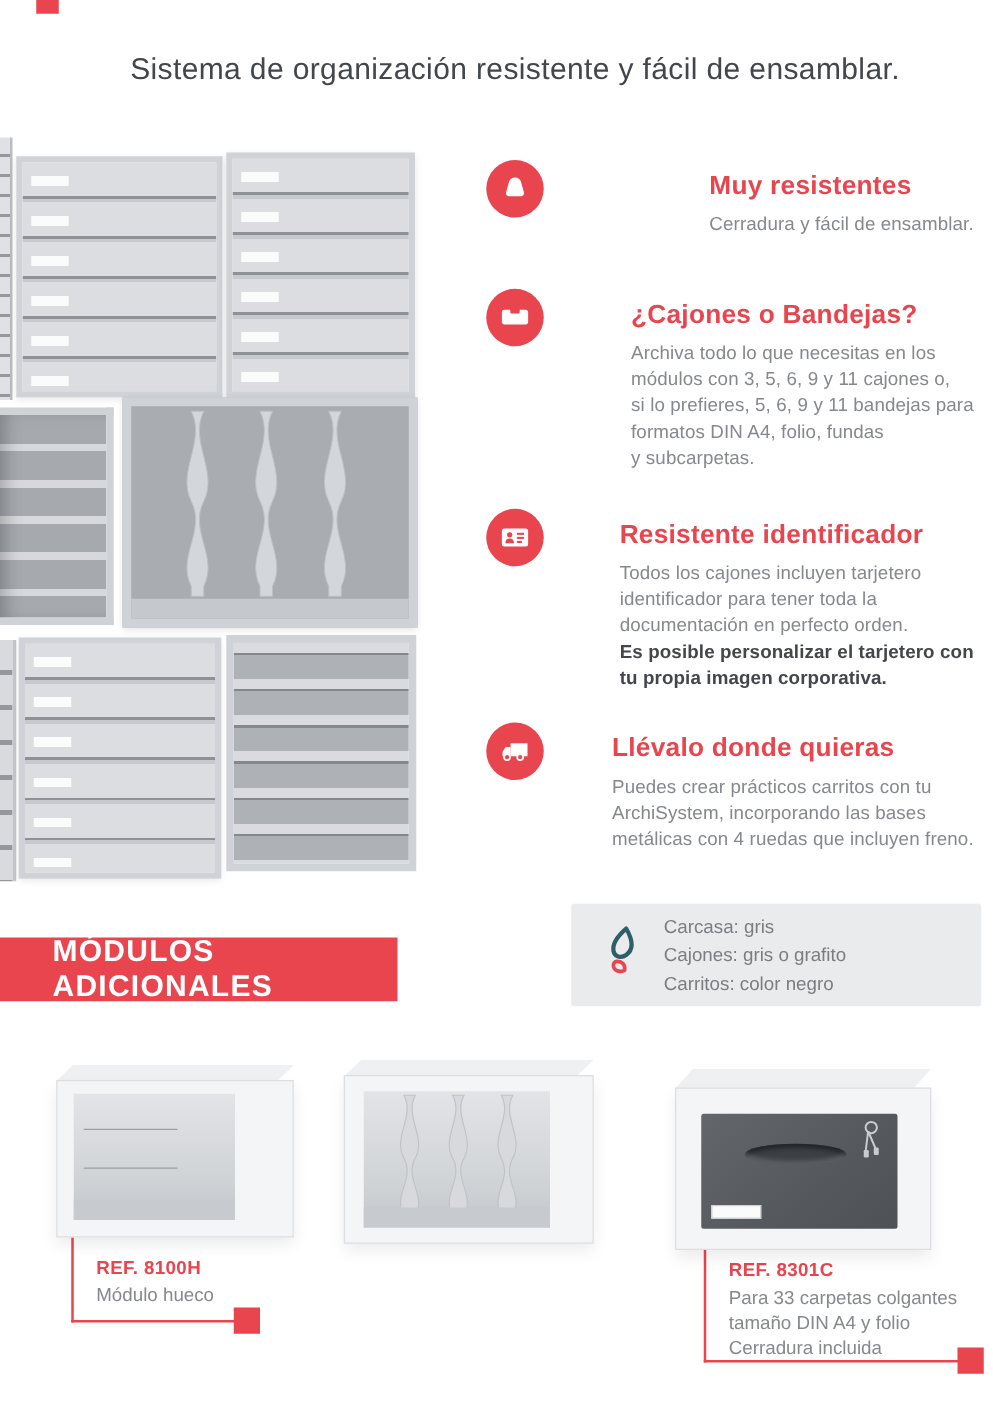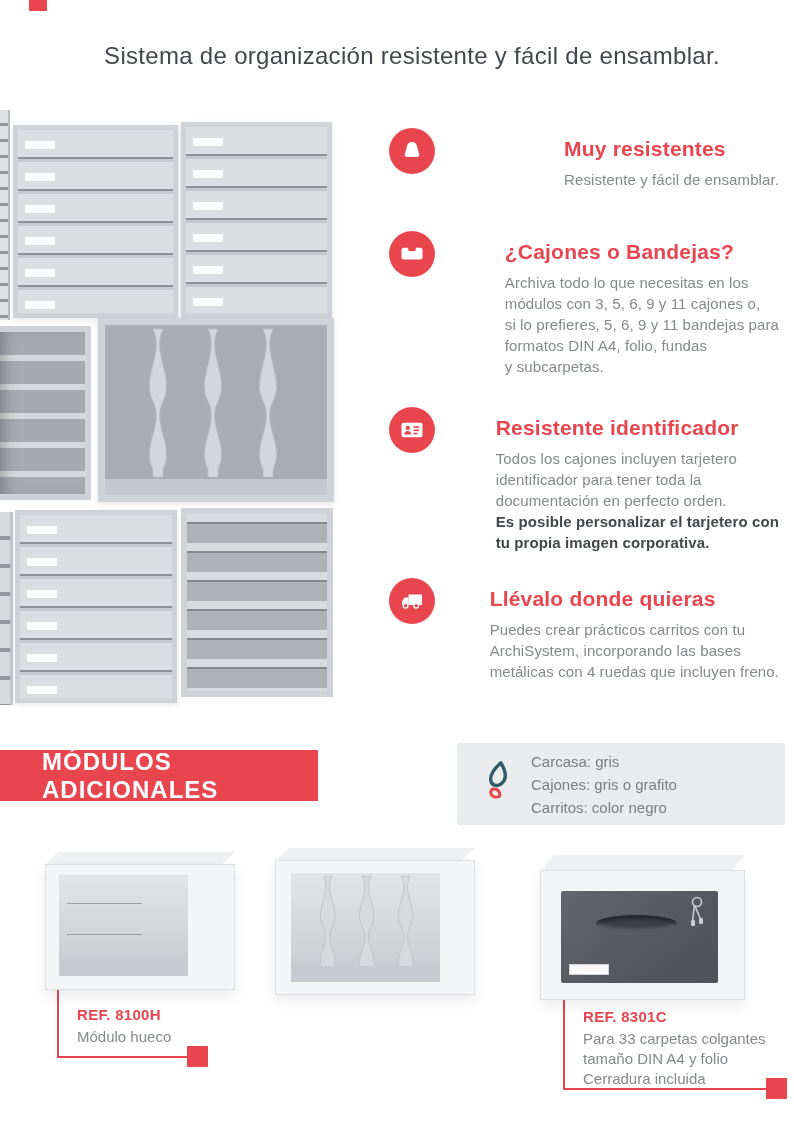--- a/index.html
+++ b/index.html
@@ -48,21 +48,21 @@
   .ficon { flex:0 0 46px; width:46px; height:46px; border-radius:50%; background:#E8454E;
            display:flex; align-items:center; justify-content:center; }
   .ficon svg { width:30px; height:30px; }
   .ftext { padding-top:9px; }
   .ftext h2 { font-size:21px; font-weight:700; color:#E8454E; letter-spacing:.2px; margin-bottom:8px; }
   .ftext p { font-size:15px; line-height:21px; color:#85888C; white-space:pre-line; letter-spacing:.1px; }
   .ftext p.bold { color:#43464B; font-weight:700; }
 
   
   .info-box { position:absolute; left:457px; top:723px; width:328px; height:82px;
-    background:#E9EBED; border-radius:2px; display:flex; align-items:center;margin-top:20px; }
+    background:#E9EBED; border-radius:2px; display:flex; align-items:center; }
   .info-box svg { margin-left:16px; width:44px; height:56px; }
   .info-lines { margin-left:14px; font-size:15px; line-height:23px; color:#7A7D81; white-space:pre-line; }
 
   
   .banner { position:absolute; left:0; top:750px; width:318px; height:51px; background:#E8454E;
     display:flex; align-items:center; }
   .banner span { color:#fff; font-size:24px; font-weight:700; letter-spacing:1px; padding-left:42px; }
 
   
   .cube { position:absolute; z-index:2; }
@@ -125,21 +125,21 @@
   </div>
 
   <section class="feature" style="top:128px">
     <span class="ficon">
       <svg viewBox="0 0 24 24">
           <path fill="#fff" d="M8.2,7.4 C8.6,5.9 10.1,4.8 12,4.8 c1.9,0 3.4,1.1 3.8,2.6 l1.9,6.9 c0.4,1.4 -0.5,2.5 -1.9,2.5 H8.2 c-1.4,0 -2.3,-1.1 -1.9,-2.5 z"></path>
         </svg>
     </span>
     <div class="ftext">
       <h2>Muy resistentes</h2>
-      <p>Resistente y fácil de ensamblar.</p>
+      <p>Cerradura y fácil de ensamblar.</p>
     </div>
   </section>
 
   <section class="feature" style="top:231px">
     <span class="ficon">
       <svg viewBox="0 0 24 24">
           <path fill="#fff" d="M5.2,7 H9 v1.6 c0,0.5 0.4,0.9 0.9,0.9 h4.2 c0.5,0 0.9,-0.4 0.9,-0.9 V7 h3.8 c0.9,0 1.6,0.7 1.6,1.6 v6.2 c0,0.9 -0.7,1.6 -1.6,1.6 H5.2 c-0.9,0 -1.6,-0.7 -1.6,-1.6 V8.6 c0,-0.9 0.7,-1.6 1.6,-1.6 z"></path>
         </svg>
     </span>
     <div class="ftext">

